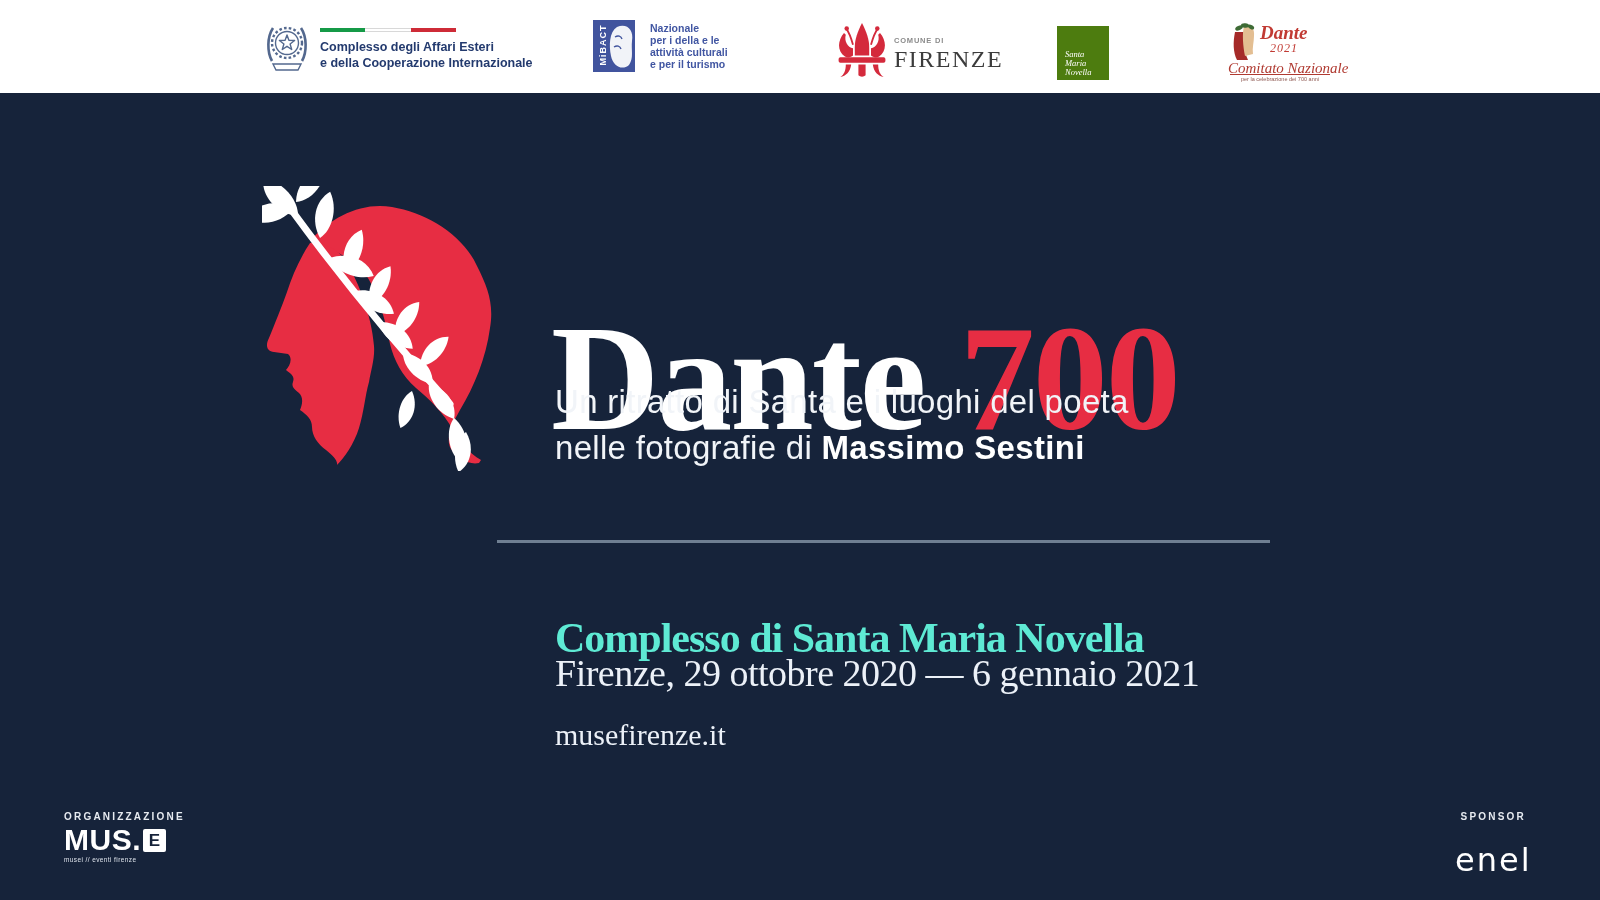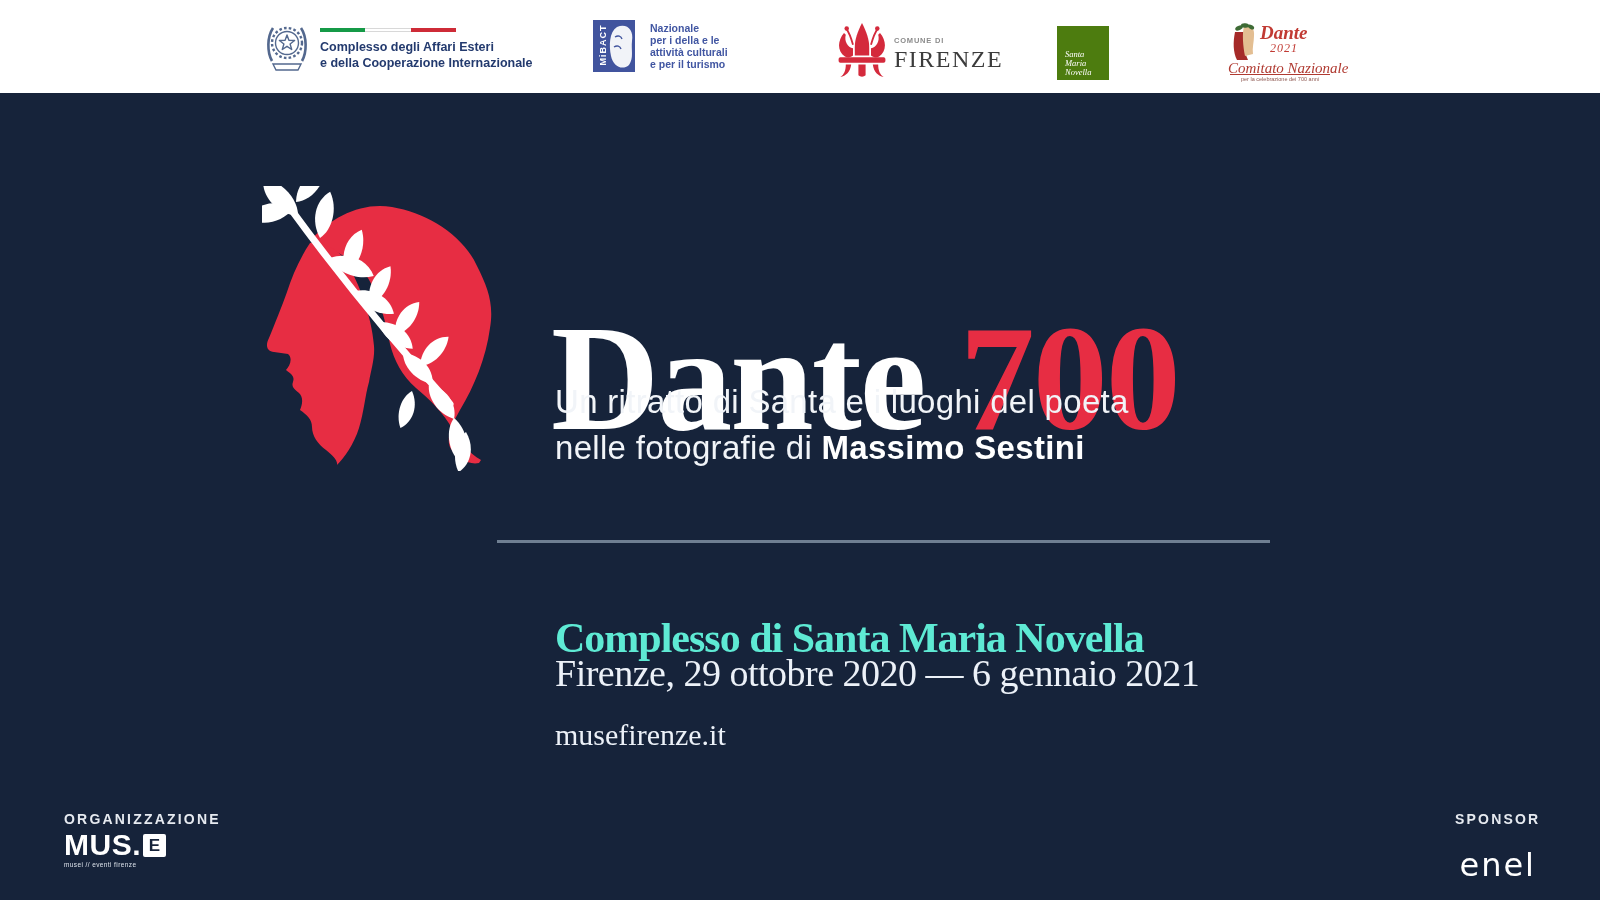--- a/index.html
+++ b/index.html
@@ -64,21 +64,21 @@
   .divider{position:absolute;left:497px;top:540px;width:773px;height:3px;background:#6F7F92;}
   .venue{position:absolute;left:555px;top:603px;font-family:"Liberation Serif",serif;font-weight:bold;
     font-size:42px;line-height:42px;letter-spacing:-1px;color:#5eead4;white-space:nowrap;margin-top:14px;}
   .dates{position:absolute;left:555px;top:654px;font-family:"Liberation Serif",serif;
     font-size:38px;line-height:38px;letter-spacing:-0.5px;color:#ECF1F8;white-space:nowrap;}
   .website{position:absolute;left:555px;top:716px;font-family:"Liberation Serif",serif;
     font-size:30px;line-height:38px;color:#ECF1F8;white-space:nowrap;}
 
   
   .org{position:absolute;left:64px;top:811px;}
-  .foot-label{font-size:14px;font-weight:bold;letter-spacing:2.2px;color:#E6EAF0;}
+  .foot-label{font-size:10px;font-weight:bold;letter-spacing:2.2px;color:#E6EAF0;}
   .muse-row{display:flex;align-items:center;margin-top:5px;}
   .muse-text{font-size:30px;font-weight:bold;color:#FFFFFF;letter-spacing:0.5px;line-height:26px;}
   .muse-ebox{width:23px;height:23px;background:#FFFFFF;border-radius:2px;margin-left:2px;
     display:flex;align-items:center;justify-content:center;}
   .muse-ebox span{color:#16233A;font-weight:bold;font-size:17px;line-height:17px;}
   .muse-sub{margin-top:3px;font-size:6.5px;letter-spacing:0.4px;color:#DDE3EB;}
   .sponsor{position:absolute;left:1455px;top:811px;text-align:center;}
   .enel{margin-top:19px;font-family:"DejaVu Sans",sans-serif;font-size:32px;line-height:38px;
     letter-spacing:2px;color:#FFFFFF;font-weight:400;}
 </style>

